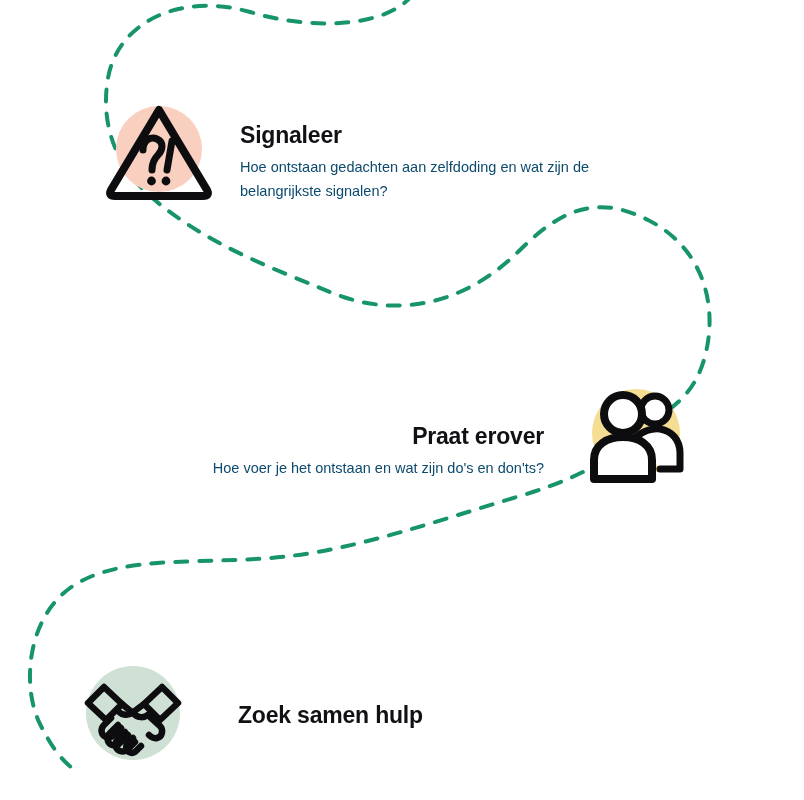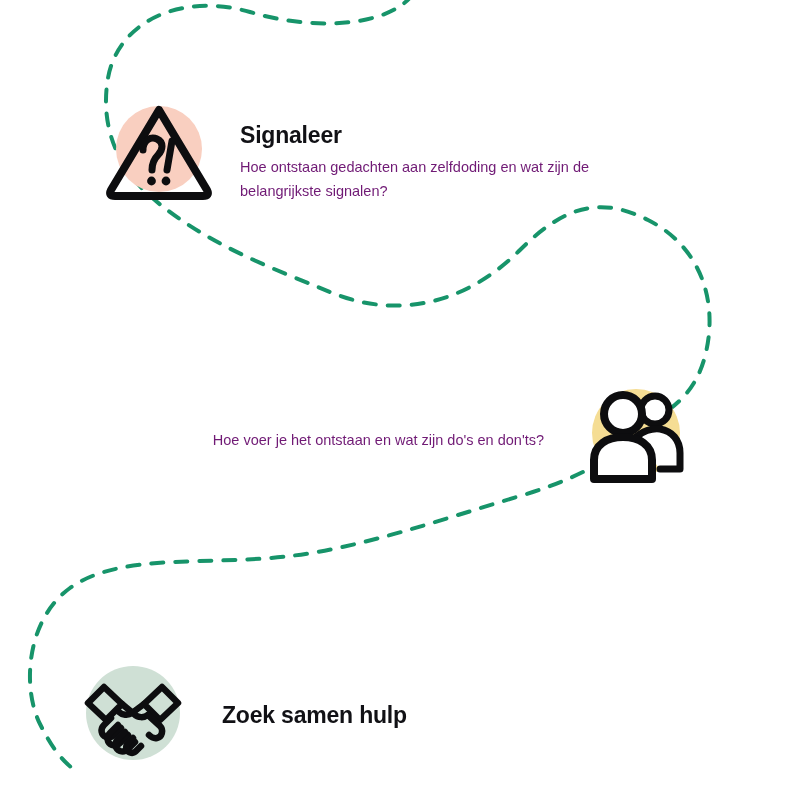--- a/index.html
+++ b/index.html
@@ -54,21 +54,21 @@
     font-size: 23px;
     font-weight: bold;
     color: #111115;
     letter-spacing: -0.2px;
     line-height: 1.2;
   }
   .step-desc {
     margin: 6px 0 0 0;
     font-size: 14.5px;
     font-weight: normal;
-    color: #701a75;
+    color: #0c4a6e;
     line-height: 1.65;
   }
   .align-right {
     text-align: right;
   }
   .align-left {
     text-align: left;
   }
 
   
@@ -86,21 +86,21 @@
     background: #f5dd94;
   }
   #step-praat .step-text { left: 150px; top: 423px; width: 394px; }
 
   
   #step-zoek .step-icon { left: 78px; top: 658px; }
   #step-zoek .icon-disc {
     left: 8px; top: 8px; width: 94px; height: 94px;
     background: #cfe0d5;
   }
-  #step-zoek .step-text { left: 222px; top: 702px; width: 360px; }
+  #step-zoek .step-text { left: 238px; top: 702px; width: 360px; }
 </style>
 </head>
 <body>
 
 <div id="journey-root">
 
   <svg class="path-layer" viewBox="0 0 804 800" width="804" height="800">
     <g fill="none" stroke="#17946a" stroke-width="4" stroke-linecap="round" stroke-dasharray="12 12">
 
       <path d="M 420 -28
@@ -142,20 +142,21 @@
 
     <div class="step-text align-left">
       <p class="step-title">Signaleer</p>
       <p class="step-desc">Hoe ontstaan gedachten aan zelfdoding en wat zijn de belangrijkste signalen?</p>
     </div>
   </div>
 
   <div class="step" id="step-praat">
 
     <div class="step-text align-right">
+      <p class="step-title">Praat erover</p>
       <p class="step-desc">Hoe voer je het ontstaan en wat zijn do's en don'ts?</p>
     </div>
 
     <div class="step-icon">
       <div class="icon-disc" style="background: rgb(245, 221, 148);"></div>
       <svg class="icon-art" width="110" height="110" viewBox="0 0 110 110">
 
         <circle cx="73" cy="29" r="14" fill="#ffffff" stroke="#0d0d0f" stroke-width="7"></circle>
         <path d="M 53 57
                  C 60 50, 70 47, 78 48

